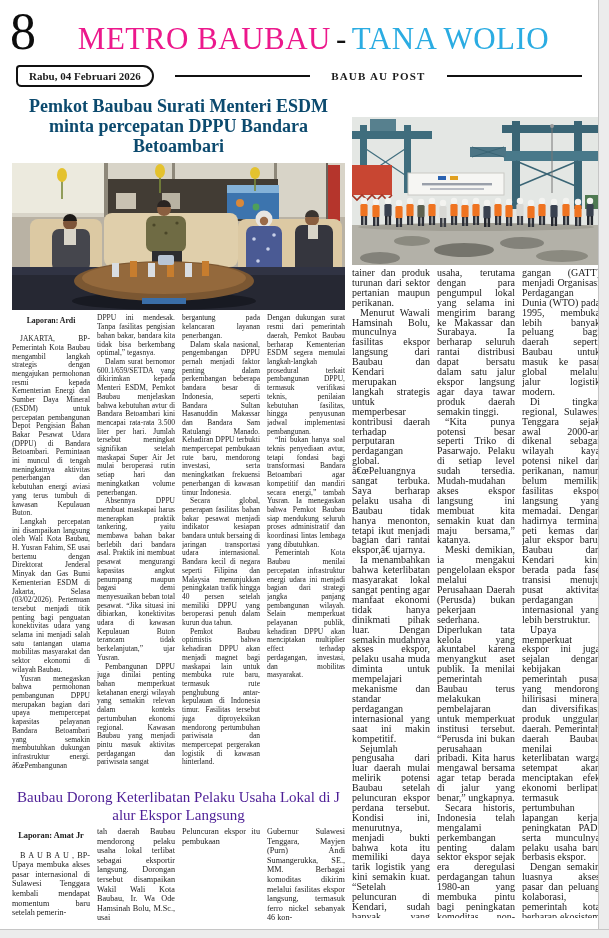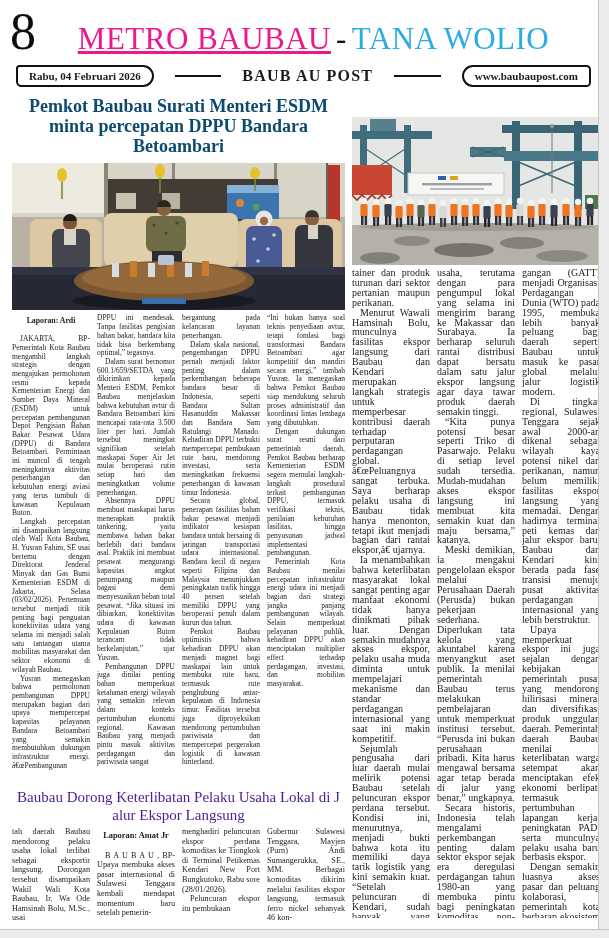--- a/index.html
+++ b/index.html
@@ -5,31 +5,31 @@
   html,body{margin:0;padding:0;background:#ffffff;}
   .page{position:relative;width:609px;height:938px;background:#ffffff;overflow:hidden;
         font-family:"Liberation Serif", serif;color:#1b1b1b;}
   .edge-right{position:absolute;top:0;right:0;width:10px;height:938px;background:#ececec;border-left:1px solid #c6c6c6;}
   .edge-bottom{position:absolute;left:0;bottom:0;width:609px;height:8px;background:#ececec;border-top:1px solid #c6c6c6;}
 
   
   .masthead-row{display:flex;align-items:flex-end;padding:8px 18px 0 10px;height:54px;box-sizing:border-box;}
   .pageno{font-size:52px;line-height:0.85;font-weight:400;color:#0d0d0d;}
   .title{flex:1;text-align:center;font-size:31px;letter-spacing:.5px;white-space:nowrap;line-height:1;}
-  .t-metro{color:#ec188c;text-decoration:underline;}
+  .t-metro{color:#ec188c;}
   .t-sep{color:#111;margin:0 5px;}
   .t-wolio{color:#2bace2;}
 
   
   .topbar{display:flex;align-items:center;margin:11px 18px 0 16px;gap:12px;}
   .box{border:2px solid #111;font-weight:bold;font-size:11px;padding:3px 11px;white-space:nowrap;background:#fff;}
   .datebox{border-radius:4px 12px 12px 6px;}
   .webbox{border-radius:12px 5px 5px 12px;}
   .rule{flex:1;height:2px;background:#111;margin:0 9px;}
-  .paper{font-weight:bold;font-size:16px;letter-spacing:1.2px;white-space:nowrap;text-align:right;}
+  .paper{font-weight:bold;font-size:11px;letter-spacing:1.2px;white-space:nowrap;text-align:right;}
 
   
   .content{display:flex;padding:2px 15px 0 12px;gap:7px;box-sizing:border-box;}
   .left-col-region{width:333px;flex:none;}
   .right-col-region{width:249px;flex:none;padding-top:28px;}
 
   .headline1{font-size:18px;line-height:1.12;text-align:center;margin:7px 6px 7px;font-weight:bold;color:#0c4a6e;}
   .headline2{font-size:15px;line-height:1.15;text-align:center;font-weight:400;margin:7px 0 3px;color:#4c1d95;}
 
   .photo{line-height:0;}
@@ -60,21 +60,20 @@
     <div class="title">
       <span class="t-metro">METRO BAUBAU</span><span class="t-sep">-</span><span class="t-wolio">TANA WOLIO</span>
     </div>
   </header>
 
   <div class="topbar">
     <span class="box datebox">Rabu, 04 Februari 2026</span>
     <span class="rule"></span>
     <span class="paper">BAUB AU POST</span>
     <span class="rule"></span>
-    <span class="box webbox">www.baubaupost.com</span>
   </div>
 
   <div class="content">
 
     <div class="left-col-region">
 
       <h1 class="headline1">Pemkot Baubau Surati Menteri ESDM minta percepatan DPPU Bandara Betoambari</h1>
 
       <div class="photo photo1">
         <svg viewBox="0 0 333 147" preserveAspectRatio="none">
@@ -161,44 +160,43 @@
         <div class="col col-cont">
           <div class="plist">
               <p class="para">bergantung pada kelancaran layanan penerbangan.</p>
               <p class="para">Dalam skala nasional, pengembangan DPPU pernah menjadi faktor penting dalam perkembangan beberapa bandara besar di Indonesia, seperti Bandara Sultan Hasanuddin Makassar dan Bandara Sam Ratulangi Manado. Kehadiran DPPU terbukti mempercepat pembukaan rute baru, mendorong investasi, serta meningkatkan frekuensi penerbangan di kawasan timur Indonesia.</p>
               <p class="para">Secara global, penerapan fasilitas bahan bakar pesawat menjadi indikator kesiapan bandara untuk bersaing di jaringan transportasi udara internasional. Bandara kecil di negara seperti Filipina dan Malaysia menunjukkan peningkatan trafik hingga 40 persen setelah memiliki DPPU yang beroperasi penuh dalam kurun dua tahun.</p>
               <p class="para">Pemkot Baubau optimistis bahwa kehadiran DPPU akan menjadi magnet bagi maskapai lain untuk membuka rute baru, termasuk rute penghubung antar-kepulauan di Indonesia timur. Fasilitas tersebut juga diproyeksikan mendorong pertumbuhan pariwisata dan mempercepat pergerakan logistik di kawasan hinterland.</p>
             </div>
         </div>
         <div class="col col-cont">
           <div class="plist">
+              <p class="para">Dengan dukungan surat resmi dari pemerintah daerah, Pemkot Baubau berharap Kementerian ESDM segera memulai langkah-langkah prosedural terkait pembangunan DPPU, termasuk verifikasi teknis, penilaian kebutuhan fasilitas, hingga penyusunan jadwal implementasi pembangunan.</p>
               <p class="para">“Ini bukan hanya soal teknis penyediaan avtur, tetapi fondasi bagi transformasi Bandara Betoambari agar kompetitif dan mandiri secara energi,” tambah Yusran. Ia menegaskan bahwa Pemkot Baubau siap mendukung seluruh proses administratif dan koordinasi lintas lembaga yang dibutuhkan.</p>
-              <p class="para">Dengan dukungan surat resmi dari pemerintah daerah, Pemkot Baubau berharap Kementerian ESDM segera memulai langkah-langkah prosedural terkait pembangunan DPPU, termasuk verifikasi teknis, penilaian kebutuhan fasilitas, hingga penyusunan jadwal implementasi pembangunan.</p>
               <p class="para">Pemerintah Kota Baubau menilai percepatan infrastruktur energi udara ini menjadi bagian dari strategi jangka panjang pembangunan wilayah. Selain memperkuat pelayanan publik, kehadiran DPPU akan menciptakan multiplier effect terhadap perdagangan, investasi, dan mobilitas masyarakat.</p>
             </div>
         </div>
       </div>
 
       <h2 class="headline2">Baubau Dorong Keterlibatan Pelaku Usaha Lokal di J alur Ekspor Langsung</h2>
 
       <div class="cols cols-art2">
-        <div class="col col-cont">
-          <div class="plist">
-              <p class="para">tah daerah Baubau mendorong pelaku usaha lokal terlibat sebagai eksportir langsung. Dorongan tersebut disampaikan Wakil Wali Kota Baubau, Ir. Wa Ode Hamsinah Bolu, M.Sc., usai</p>
-            </div>
-        </div>
         <div class="col">
           <div class="byline">Laporan: Amat Jr</div>
           <div class="plist">
               <p class="para">B A U B A U , BP-Upaya membuka akses pasar internasional di Sulawesi Tenggara kembali mendapat momentum baru setelah pemerin-</p>
             </div>
         </div>
         <div class="col col-cont">
           <div class="plist">
-              <p class="para">menghadiri peluncuran ekspor perdana komoditas ke Tiongkok di Terminal Petikemas Kendari New Port Bungkutoko, Rabu sore (28/01/2026).</p>
+              <p class="para">tah daerah Baubau mendorong pelaku usaha lokal terlibat sebagai eksportir langsung. Dorongan tersebut disampaikan Wakil Wali Kota Baubau, Ir. Wa Ode Hamsinah Bolu, M.Sc., usai</p>
+            </div>
+        </div>
+        <div class="col col-cont">
+          <div class="plist">
               <p class="para">Peluncuran ekspor itu pembukaan</p>
             </div>
         </div>
         <div class="col col-cont">
           <div class="plist">
               <p class="para">Gubernur Sulawesi Tenggara, Mayjen (Purn) Andi Sumangerukka, SE., MM. Berbagai komoditas dikirim melalui fasilitas ekspor langsung, termasuk ferro nickel sebanyak 46 kon-</p>
             </div>
         </div>
       </div>
     </div>

